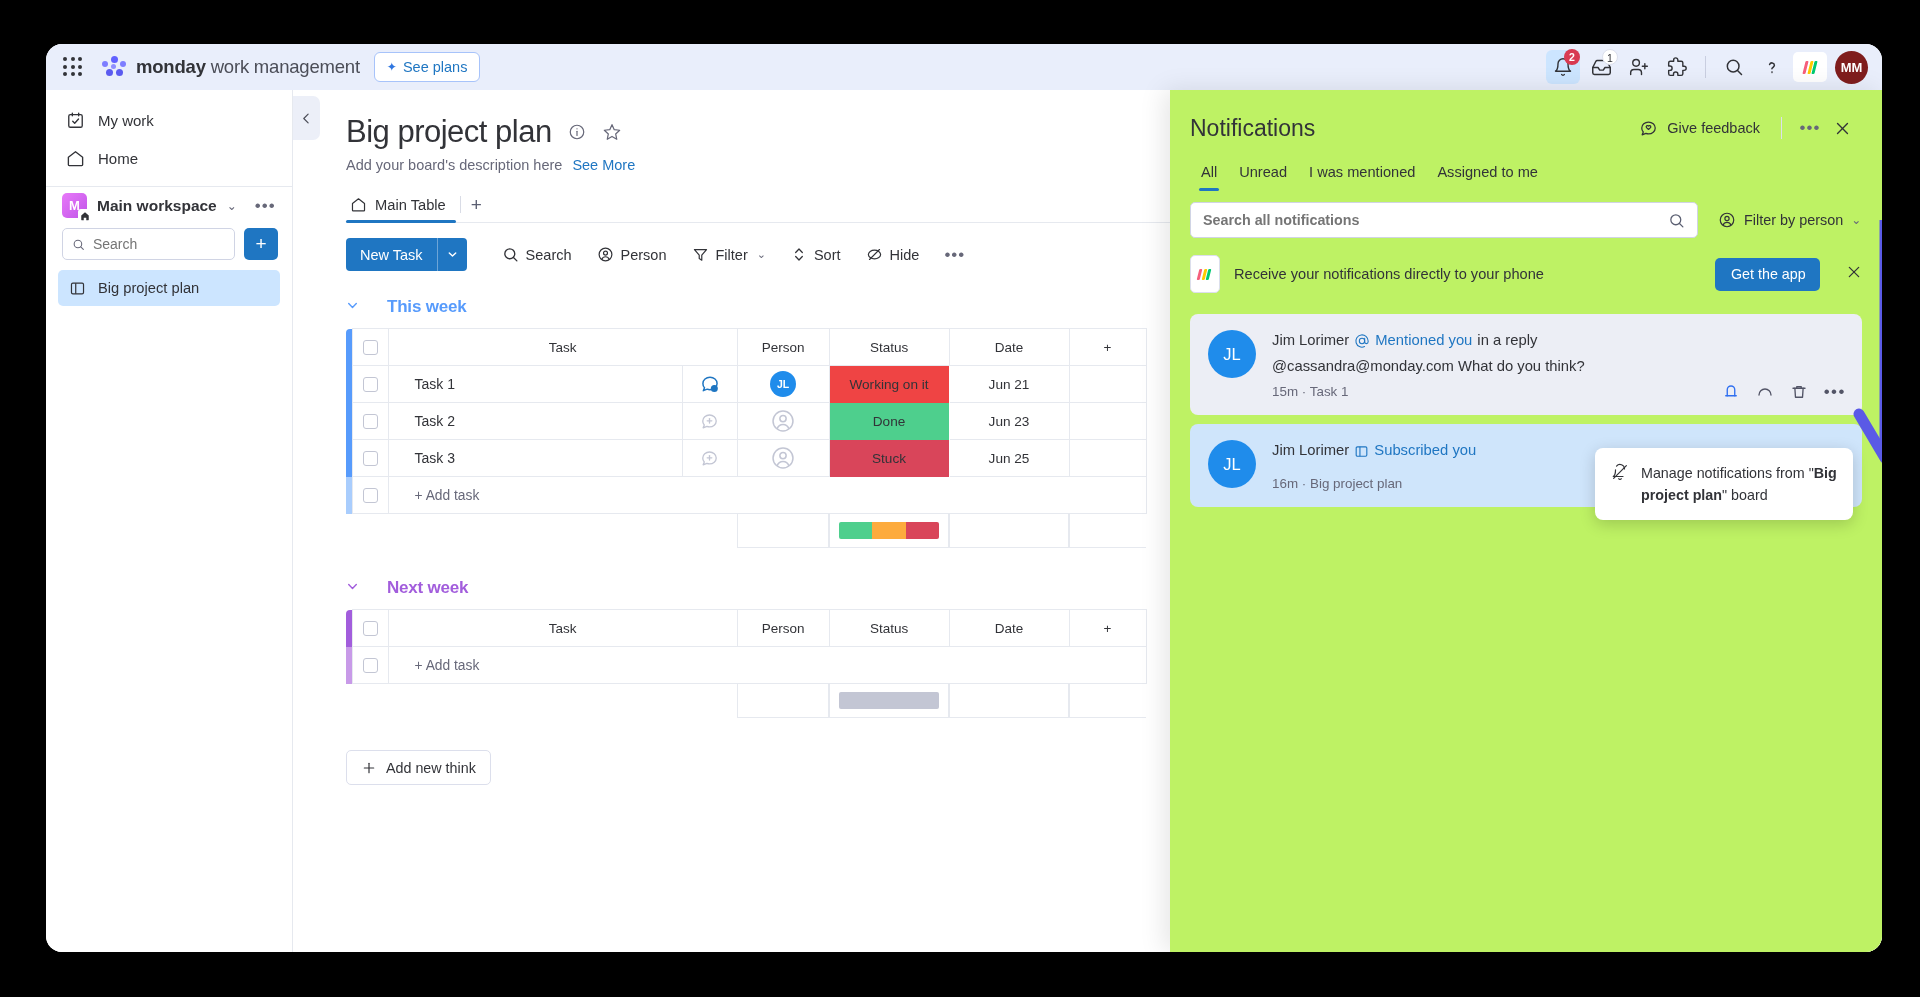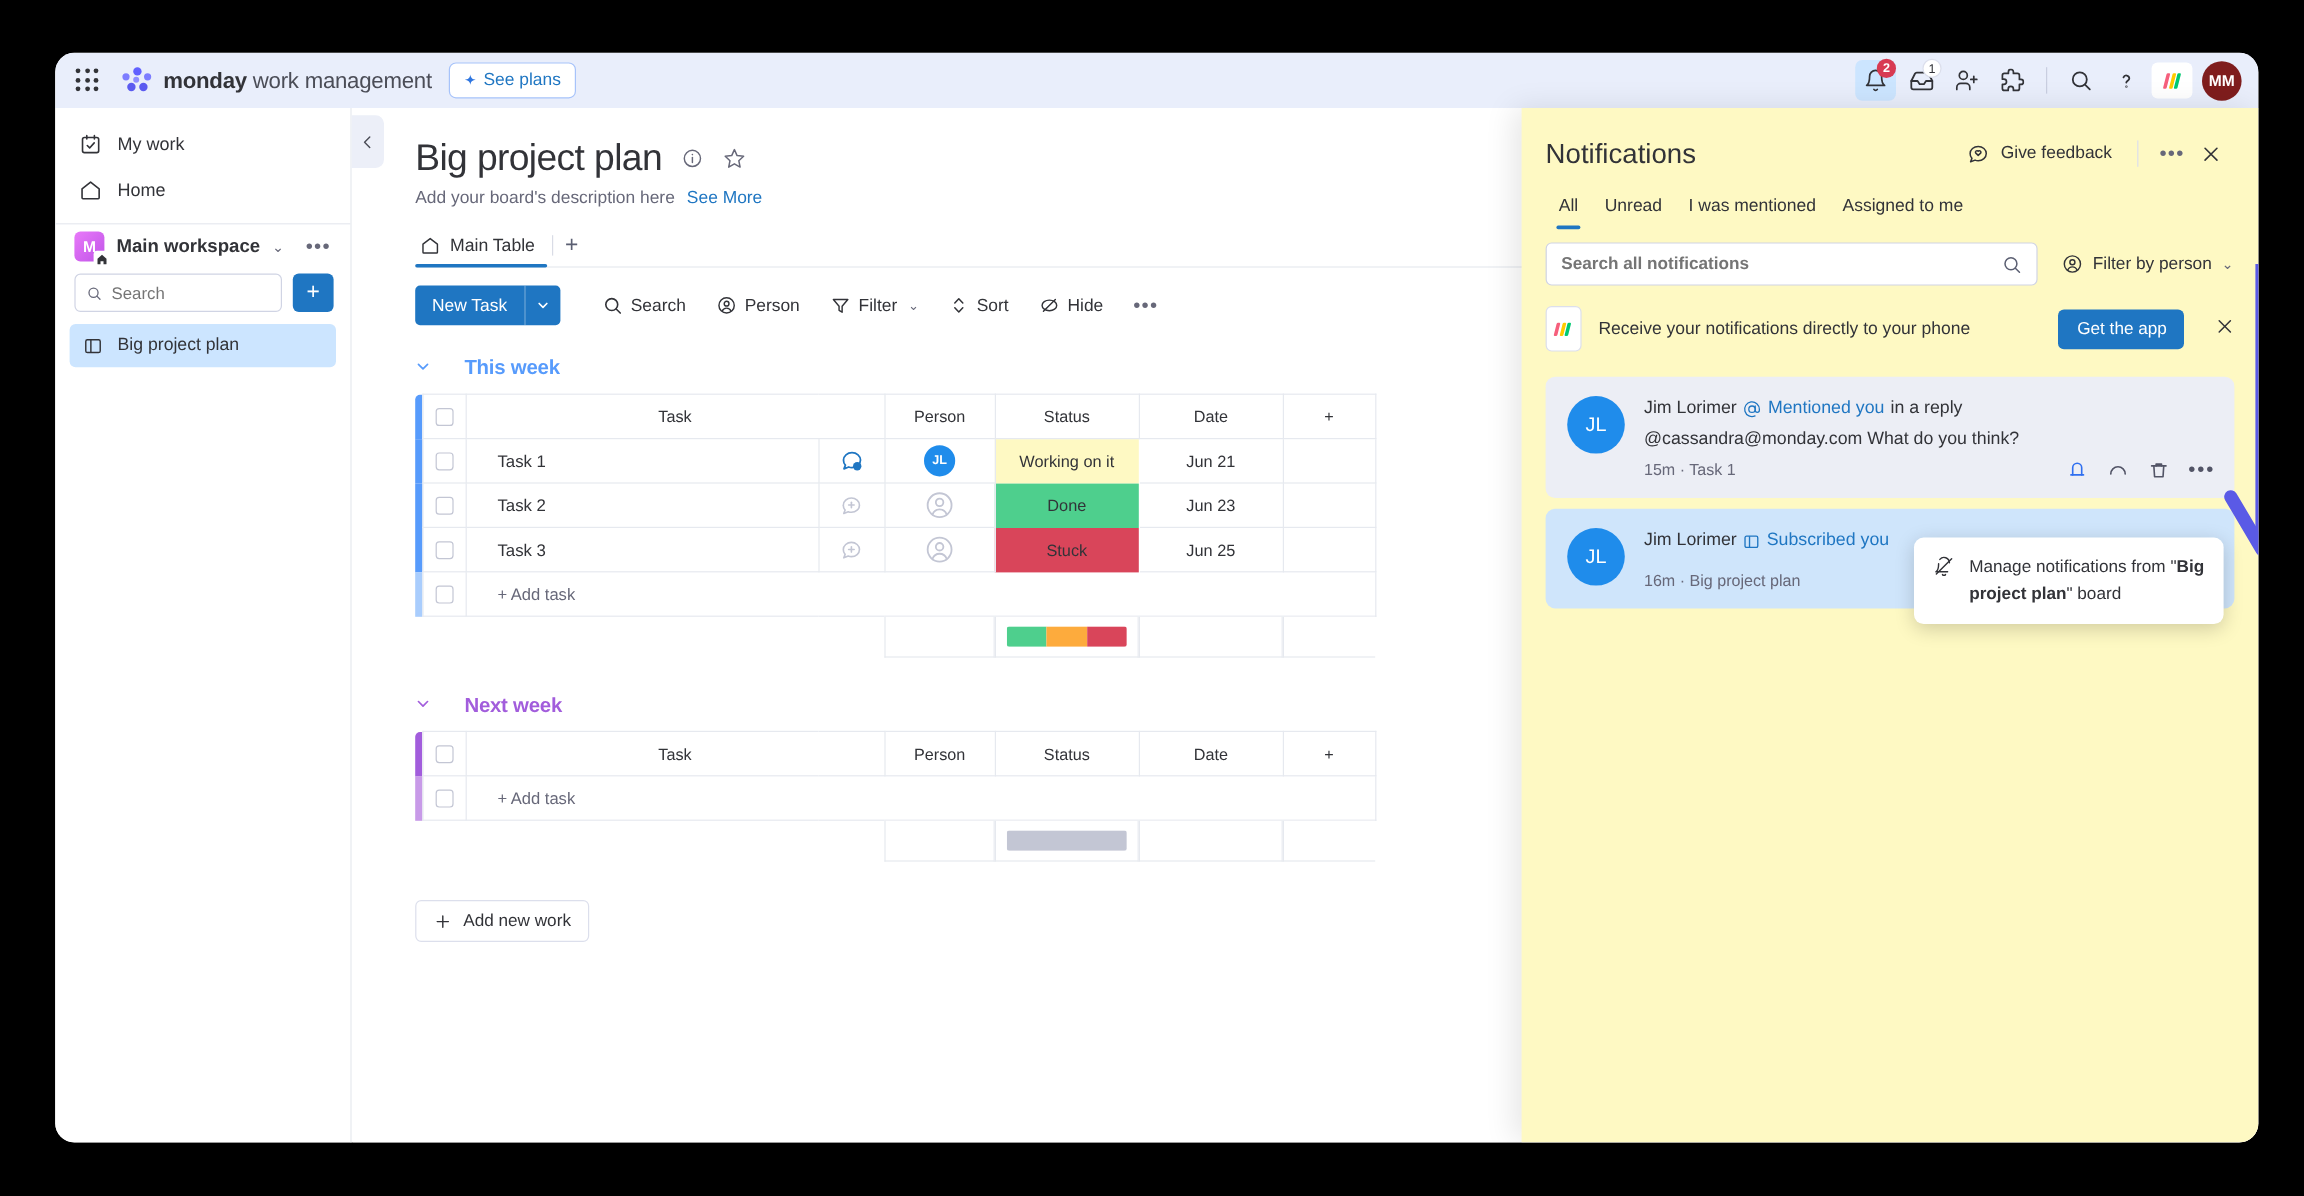--- a/index.html
+++ b/index.html
@@ -265,22 +265,22 @@
   #add-group-btn {
     display: inline-flex; align-items: center; gap: 9px;
     height: 35px; padding: 0 14px; margin: 2px 0 0 52px;
     border: 1px solid #dcdfec; border-radius: 5px;
     background: #fff; font-size: 14.3px; color: #323338; cursor: pointer;
   }
 
   
   #notif-panel {
     position: absolute; right: 0; top: 46px;
-    width: 614px; height: calc(100% - 46px);
-    background: #fef9c3; box-shadow: -6px 0 24px rgba(0,0,0,.10);
+    width: 712px; height: calc(100% - 46px);
+    background: #bef264; box-shadow: -6px 0 24px rgba(0,0,0,.10);
     z-index: 20; padding: 0;
   }
   #notif-head { display: flex; align-items: center; padding: 22px 24px 0 20px; }
   #notif-title { font-size: 23px; font-weight: 500; color: #323338; }
   #notif-head-right { margin-left: auto; display: flex; align-items: center; gap: 0; }
   #give-feedback {
     display: flex; align-items: center; gap: 9px;
     font-size: 14.5px; color: #323338; cursor: pointer;
     padding: 5px 9px; border-radius: 5px;
   }
@@ -667,21 +667,21 @@
                   <svg width="20" height="20" viewBox="0 0 24 24" fill="none" stroke="#1f76c2" stroke-width="1.8" stroke-linejoin="round">
                     <path d="M20.5 11.3c0 4.2-3.8 7.5-8.5 7.5-1.2 0-2.3-.2-3.3-.6L4 20l1.4-3.6A7.1 7.1 0 0 1 3.5 11.3c0-4.1 3.8-7.5 8.5-7.5s8.5 3.4 8.5 7.5z"></path>
                     <circle cx="17.2" cy="17.4" r="4.2" fill="#1f76c2" stroke="none"></circle>
                     <text x="17.2" y="19.3" font-size="6" fill="#fff" text-anchor="middle" font-family="Liberation Sans, sans-serif">1</text>
                   </svg>
                 </span>
               </td>
               <td>
                 <span class="avatar-sm" style="background:#1f8ceb">JL</span>
               </td>
-              <td class="status-cell" style="background:#fef9c3">Working on it</td>
+              <td class="status-cell" style="background:#ef4444">Working on it</td>
               <td>Jun 21</td>
               <td></td>
             </tr>
             <tr>
               <td class="acc" style="background:#579bfc"></td>
               <td><span class="chk"></span></td>
               <td class="task-cell">Task 2</td>
               <td>
                 <span class="chat-icon muted">
                   <svg width="19" height="19" viewBox="0 0 24 24" fill="none" stroke="#c3c6d4" stroke-width="1.7" stroke-linejoin="round" stroke-linecap="round">
@@ -806,21 +806,21 @@
           <div class="sum-cell plus"></div>
         </div>
       </div>
     </div>
 
     <div id="add-group-btn">
       <svg width="16" height="16" viewBox="0 0 24 24" fill="none" stroke="#323338" stroke-width="1.8" stroke-linecap="round">
         <line x1="12" y1="5" x2="12" y2="19"></line>
           <line x1="5" y1="12" x2="19" y2="12"></line>
       </svg>
-      <span>Add new work</span>
+      <span>Add new think</span>
     </div>
   </div>
 
   <div id="notif-panel">
 
     <div id="notif-head">
       <div id="notif-title">Notifications</div>
       <div id="notif-head-right">
         <div id="give-feedback">
           <svg width="19" height="19" viewBox="0 0 24 24" fill="none" stroke="#323338" stroke-width="1.6" stroke-linejoin="round">

